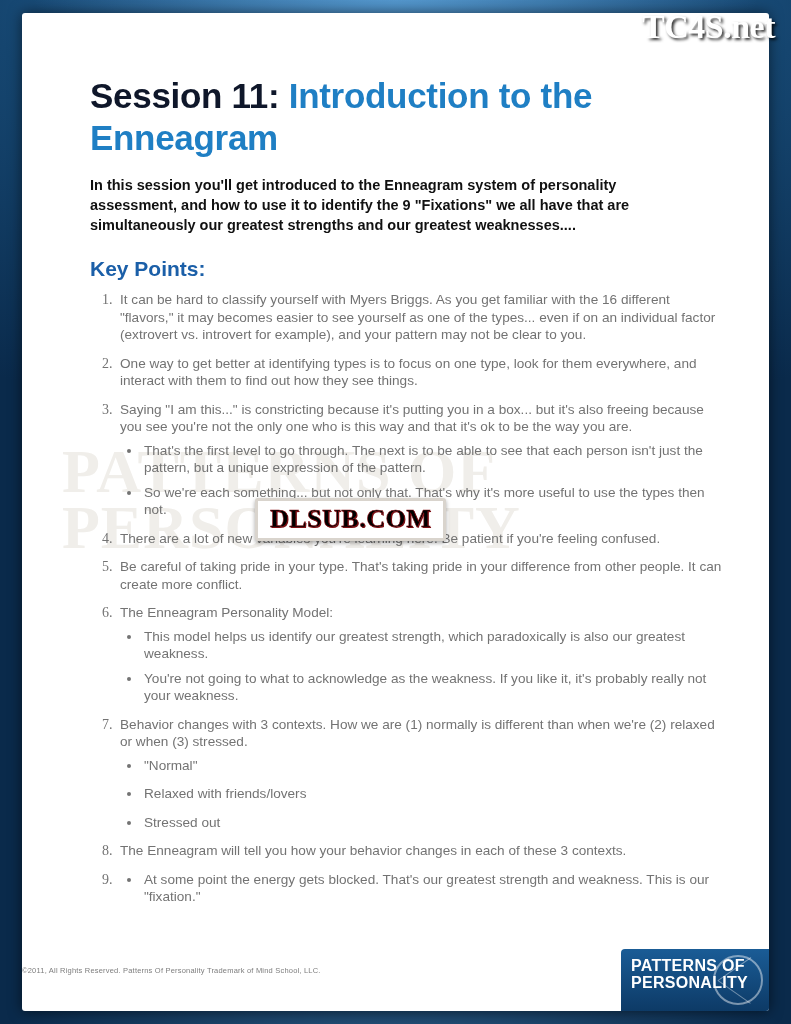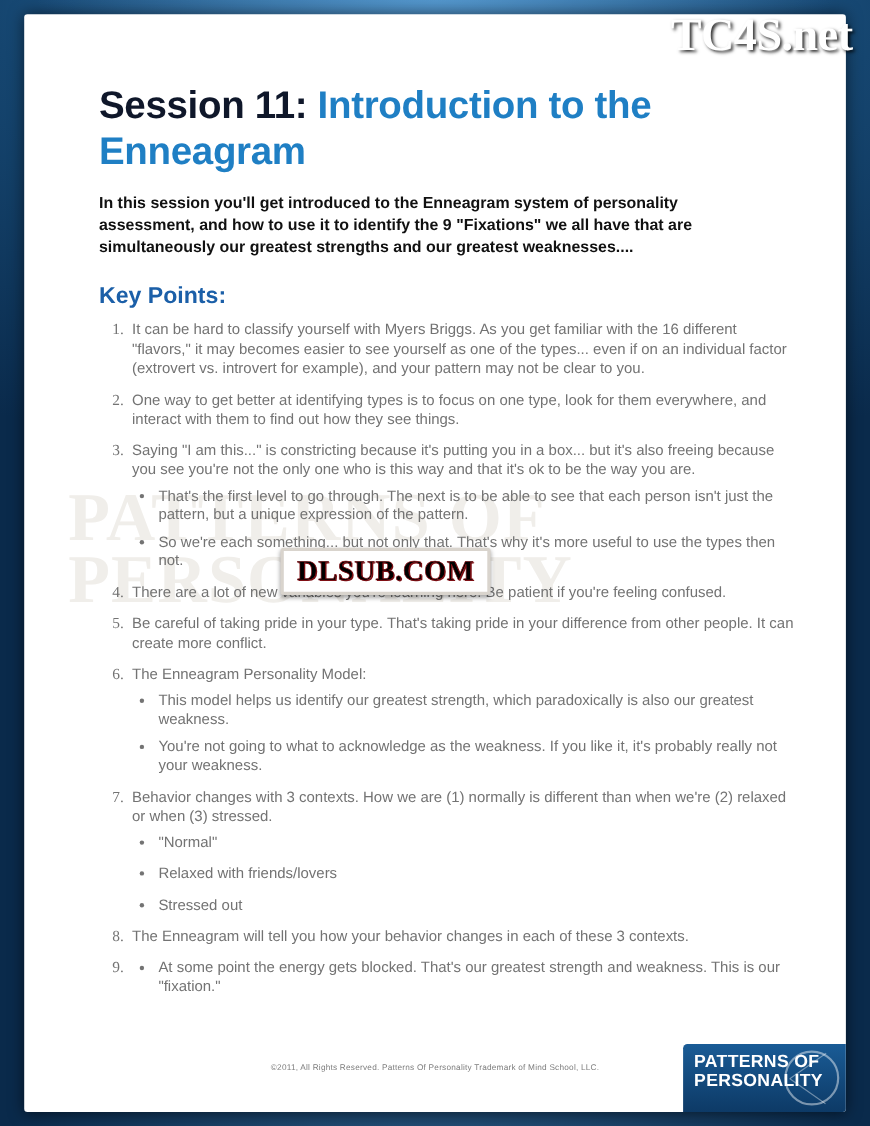--- a/index.html
+++ b/index.html
@@ -131,21 +131,20 @@
     margin-bottom: 7px;
     padding-left: 2px;
   }
   ul.sub.spaced > li { margin-bottom: 11px; }
 
   .copyright {
     position: absolute;
     left: 0;
     right: 0;
     bottom: 36px;
-    text-align: center;
     font-size: 7.5px;
     color: #7d7d7d;
     letter-spacing: .2px;
   }
 
   
   .pp-logo {
     position: absolute;
     right: 0;
     bottom: 0;
@@ -186,21 +185,21 @@
     transform-origin: 0 0;
   }
   .pp-logo .pp-circle::before { transform: translate(-20px,0) rotate(35deg); }
   .pp-logo .pp-circle::after { transform: translate(-20px,0) rotate(-35deg); }
 
   
   .tc4s {
     position: absolute;
     right: 16px;
     top: 8px;
-    font-size: 42px;
+    font-size: 34px;
     font-weight: bold;
     color: #ffffff;
     font-family: "Liberation Serif", serif;
     text-shadow: 2px 2px 3px rgba(0,0,0,.8);
     letter-spacing: -0.5px;
   }
   .txtreme {
     position: absolute;
     right: 16px;
     bottom: 6px;

